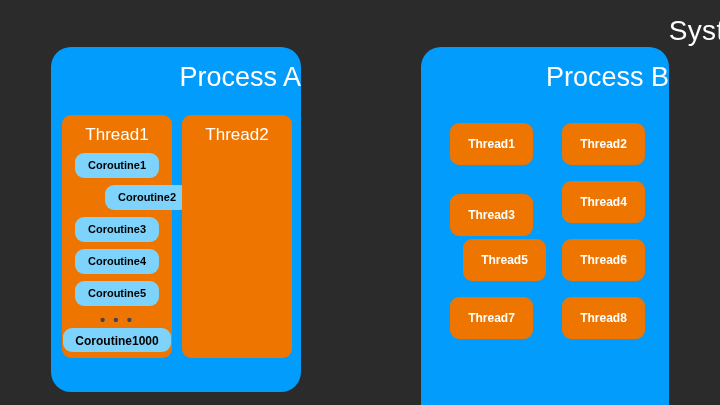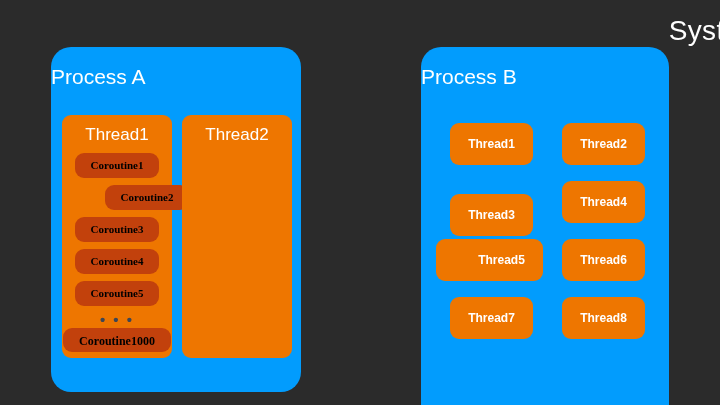--- a/index.html
+++ b/index.html
@@ -43,23 +43,23 @@
     border-radius: 20px;
   }
   #process-a { left: 51px;  top: 47px; width: 250px; height: 345px; }
   #process-b { left: 421px; top: 47px; width: 248px; height: 387px; }
 
   .process-title {
     position: absolute;
     left: 0;
     top: 17px;
     width: 100%;
-    text-align: left;
+    text-align: right;
     color: #ffffff;
-    font-size: 21px;
+    font-size: 27px;
     font-weight: 400;
     line-height: 26px;
   }
 
   
   .thread-col {
     position: absolute;
     background: #ee7600;
     border-radius: 9px;
   }
@@ -80,32 +80,31 @@
 
   
   .coroutine-list {
     position: absolute;
     left: 0;
     top: 38px;
     width: 110px;
   }
   .coroutine-pill {
     position: absolute;
-    background: #c2410c;
+    background: #7dd3fc;
     border-radius: 9px;
     color: #000000;
     font-size: 11px;
     font-weight: 700;
     text-align: center;
     line-height: 25px;
     height: 25px;
     left: 13px;
     width: 84px;
     white-space: nowrap;
-    font-family: Liberation Serif, serif;
   }
   .coroutine-pill.wide {
     left: 1px;
     width: 108px;
     font-size: 12px;
     line-height: 27px;
     height: 24px;
   }
 
   .ellipsis-dots {
@@ -178,21 +177,21 @@
     <div class="process-title">Process B</div>
 
     <div class="thread-chip" style="left:29px;  top:76px;">Thread1</div>
 
     <div class="thread-chip" style="left:141px; top:76px;">Thread2</div>
 
     <div class="thread-chip" style="left:29px;  top:147px;">Thread3</div>
 
     <div class="thread-chip" style="left:141px; top:134px;">Thread4</div>
 
-    <div class="thread-chip" style="left:15px;  top:192px;padding-left:24px;">Thread5</div>
+    <div class="thread-chip" style="left:42px;  top:192px;">Thread5</div>
 
     <div class="thread-chip" style="left:141px; top:192px;">Thread6</div>
 
     <div class="thread-chip" style="left:29px;  top:250px;">Thread7</div>
 
     <div class="thread-chip" style="left:141px; top:250px;">Thread8</div>
   </div>
 
 </div>
 

